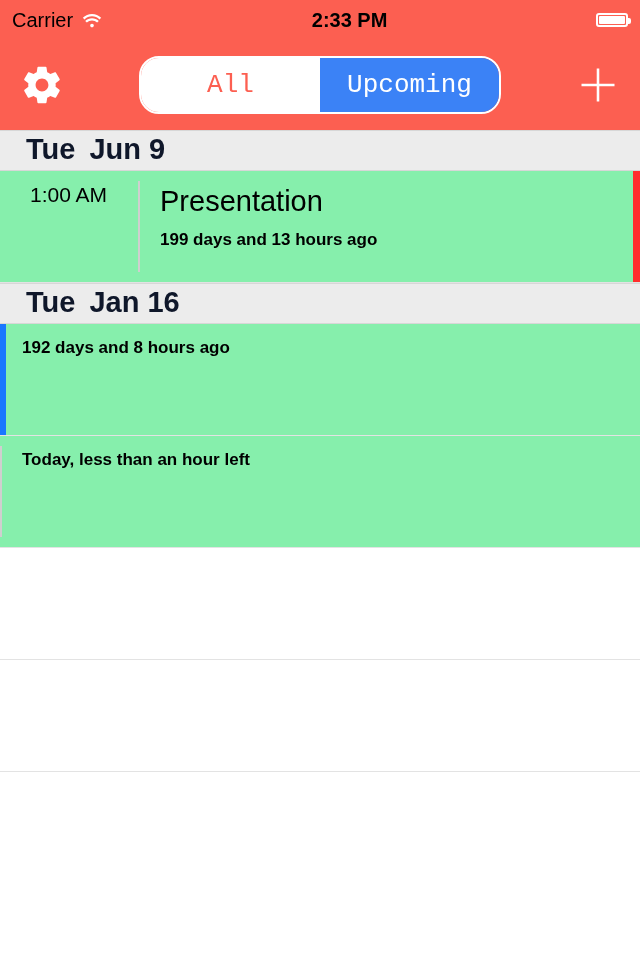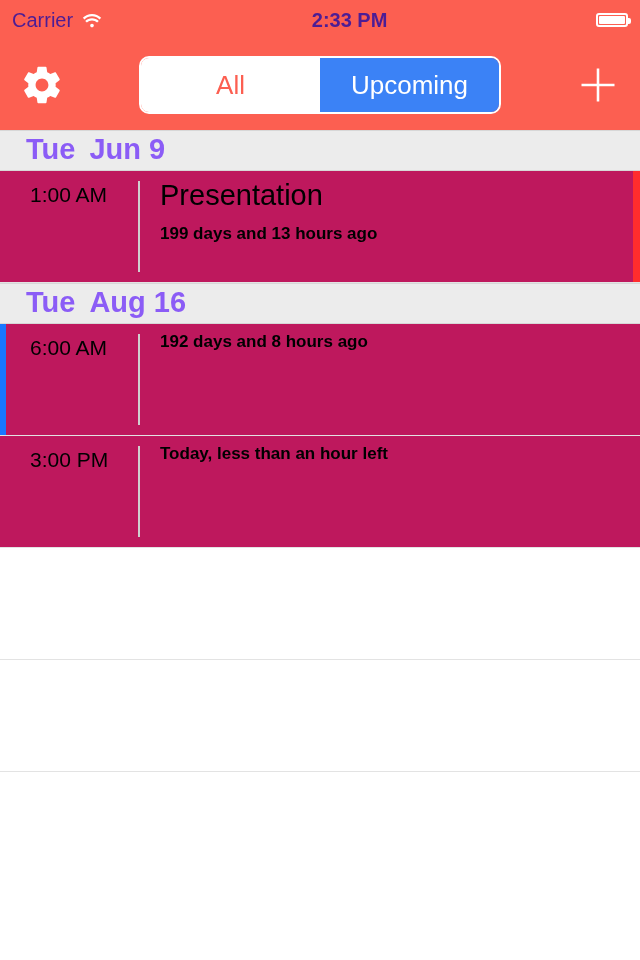--- a/index.html
+++ b/index.html
@@ -11,21 +11,21 @@
       overflow: hidden;
       position: relative;
     }
     .status-bar {
       height: 40px;
       background: #FC5F51;
       display: flex;
       align-items: center;
       justify-content: space-between;
       padding: 0 12px;
-      color: #4c1d95;
+      color: #000000;
       font-size: 20px;
       font-weight: 500;
     }
     .status-left { display: flex; align-items: center; gap: 8px; }
     .status-time { font-weight: 600; }
     .wifi-icon { width: 22px; height: 22px; }
     .battery-icon { width: 32px; height: 14px; border: 2px solid #fff; border-radius: 3px; position: relative; }
     .battery-icon::after { content: ''; position: absolute; right: -5px; top: 3px; width: 3px; height: 6px; background: #fff; border-radius: 0 2px 2px 0; }
     .battery-fill { position: absolute; left: 1px; top: 1px; bottom: 1px; right: 1px; background: #fff; border-radius: 1px; }
 
@@ -35,67 +35,68 @@
       display: flex;
       align-items: center;
       justify-content: space-between;
       padding: 0 20px;
     }
     .gear-icon { width: 44px; height: 44px; cursor: pointer; }
     .plus-icon { width: 44px; height: 44px; cursor: pointer; position: relative; }
     .segmented {
       display: flex;
       border: 2px solid #fff;
-      border-radius: 10px;
+      border-radius: 20px;
       overflow: hidden;
       height: 58px;
       width: 362px;
+      font-family: Liberation Mono, monospace;
     }
     .seg-item {
       flex: 1;
       display: flex;
       align-items: center;
       justify-content: center;
       font-size: 26px;
       cursor: pointer;
     }
     .seg-active { background: #fff; color: #FC5F51; }
     .seg-inactive { background: #3b82f6; color: #fff; }
 
     .list { background: #fff; }
     .section-header {
       background: #ececec;
       border-top: 1px solid #d7d7d7;
       border-bottom: 1px solid #d7d7d7;
       padding: 2px 26px 4px 26px;
       font-size: 29px;
       font-weight: 700;
-      color: #8b5cf6;
+      color: #0f172a;
     }
     .section-header .wd { margin-right: 14px; }
     .event-row {
       display: flex;
       height: 112px;
       border-bottom: 1px solid #e3e3e3;
       position: relative;
-      background: #be185d;
+      background: #86efac;
     }
     .event-time {
       width: 138px;
       padding: 12px 0 0 30px;
       font-size: 21px;
       font-weight: 500;
       color: #000;
     }
     .vline {
       width: 2px;
       background: #cfcfcf;
       margin: 10px 0;
     }
-    .event-main { flex: 1; padding: 8px 0 0 20px; }
+    .event-main { flex: 1; padding: 14px 0 0 20px; }
     .event-title { font-size: 29px; color: #000; margin-bottom: 12px; font-weight: 400; }
     .event-sub { font-size: 17px; color: #000; font-weight: 700; }
     .stripe-red { position: absolute; right: 0; top: 0; bottom: 0; width: 7px; background: #ff2d2d; }
     .stripe-blue { position: absolute; left: 0; top: 0; bottom: 0; width: 6px; background: #1977ff; }
     .empty-row { height: 112px; border-bottom: 1px solid #e3e3e3; }
   </style>
 </head>
 <body>
 
 <div class="status-bar">
@@ -134,33 +135,31 @@
     <div class="event-time">1:00 AM</div>
     <div class="vline"></div>
     <div class="event-main">
       <div class="event-title">Presentation</div>
       <div class="event-sub">199 days and 13 hours ago</div>
     </div>
     <div class="stripe-red"></div>
   </div>
 
   <div class="section-header">
-    <span class="wd">Tue</span><span>Aug 16</span>
+    <span class="wd">Tue</span><span>Jan 16</span>
   </div>
   <div class="event-row">
     <div class="stripe-blue"></div>
-    <div class="event-time">6:00 AM</div>
     <div class="vline"></div>
     <div class="event-main">
       <div class="event-sub">192 days and 8 hours ago</div>
     </div>
   </div>
 
   <div class="event-row">
-    <div class="event-time">3:00 PM</div>
     <div class="vline"></div>
     <div class="event-main">
       <div class="event-sub">Today, less than an hour left</div>
     </div>
   </div>
 
   <div class="empty-row"></div>
   <div class="empty-row"></div>
 </div>
 

